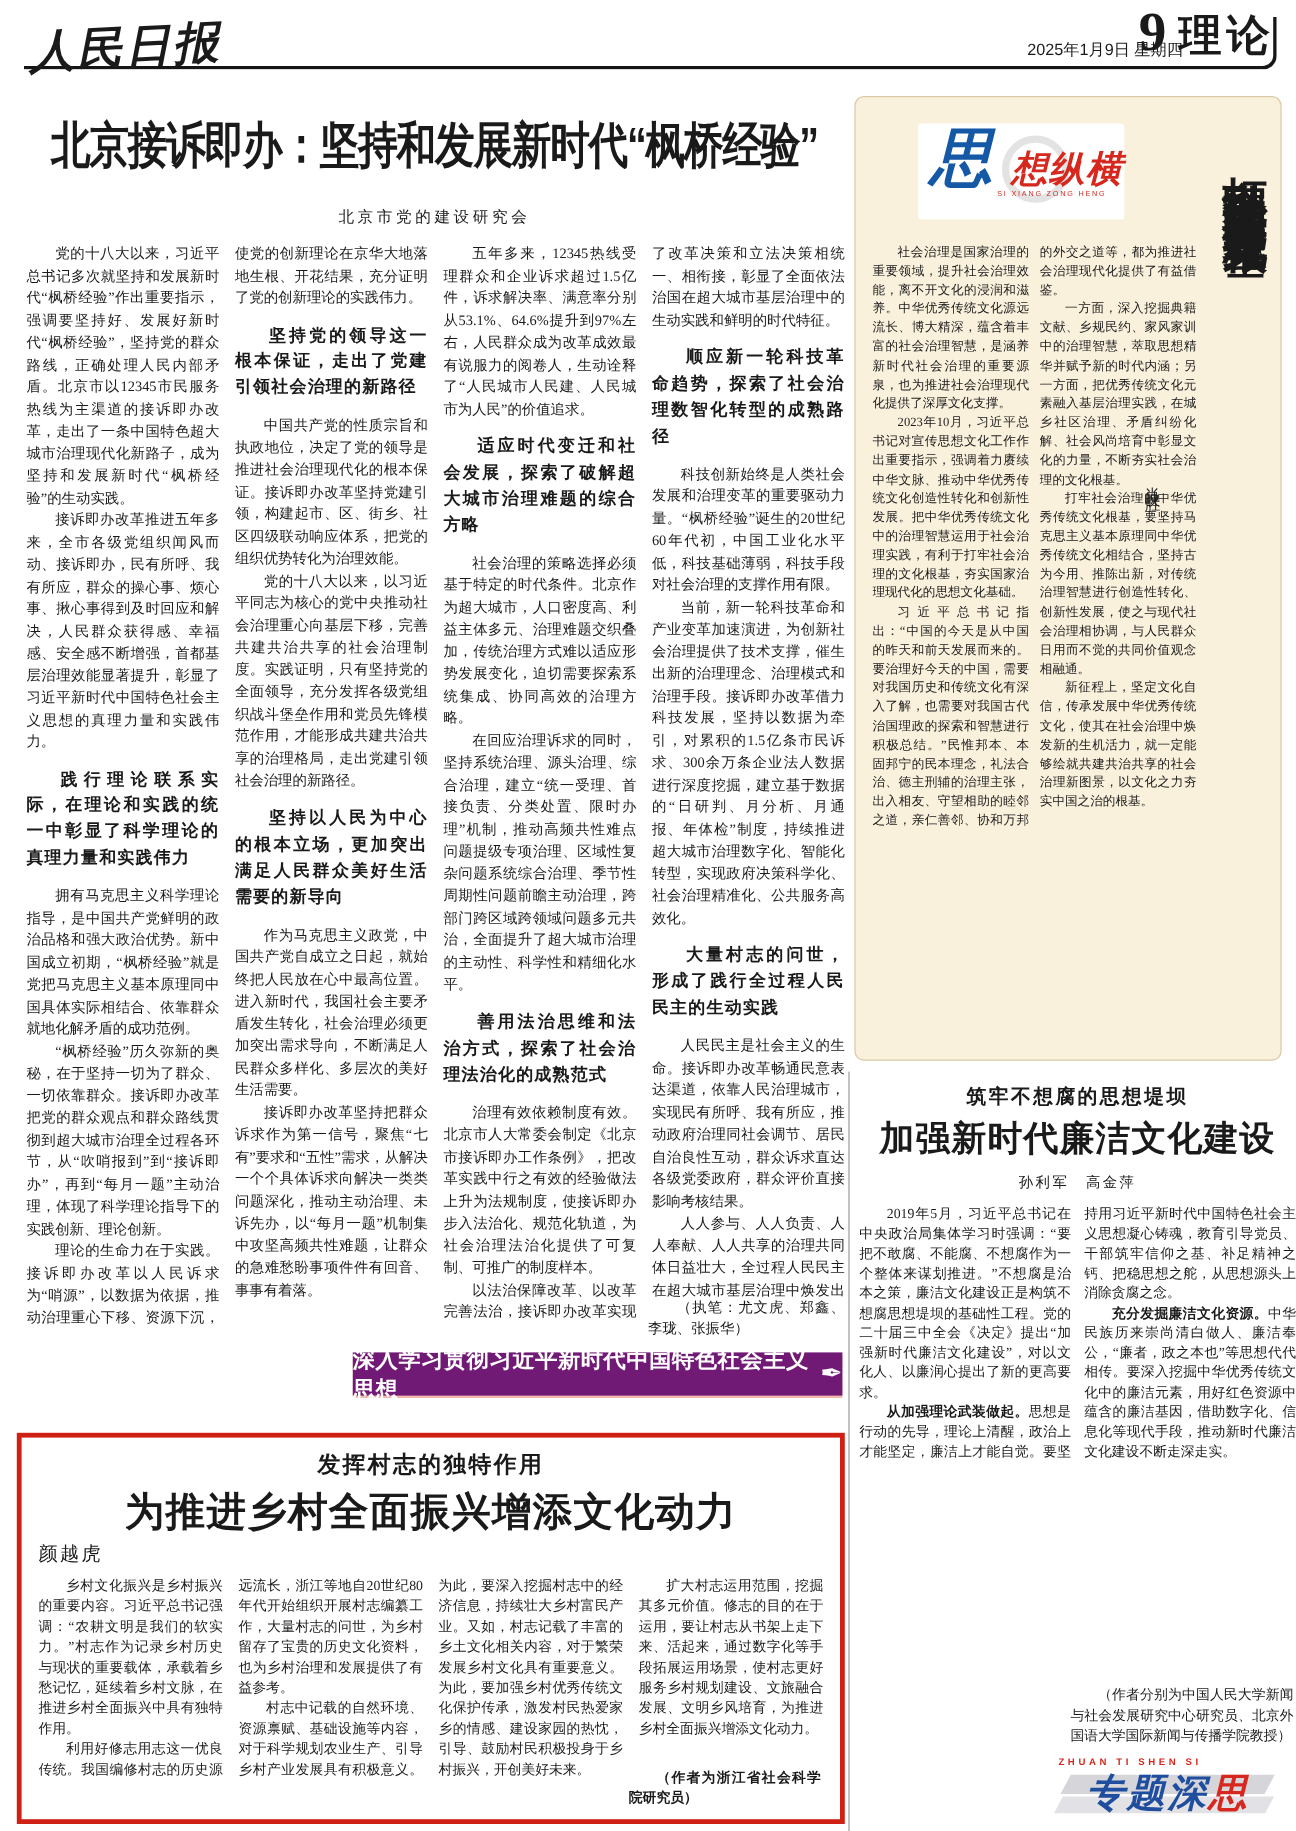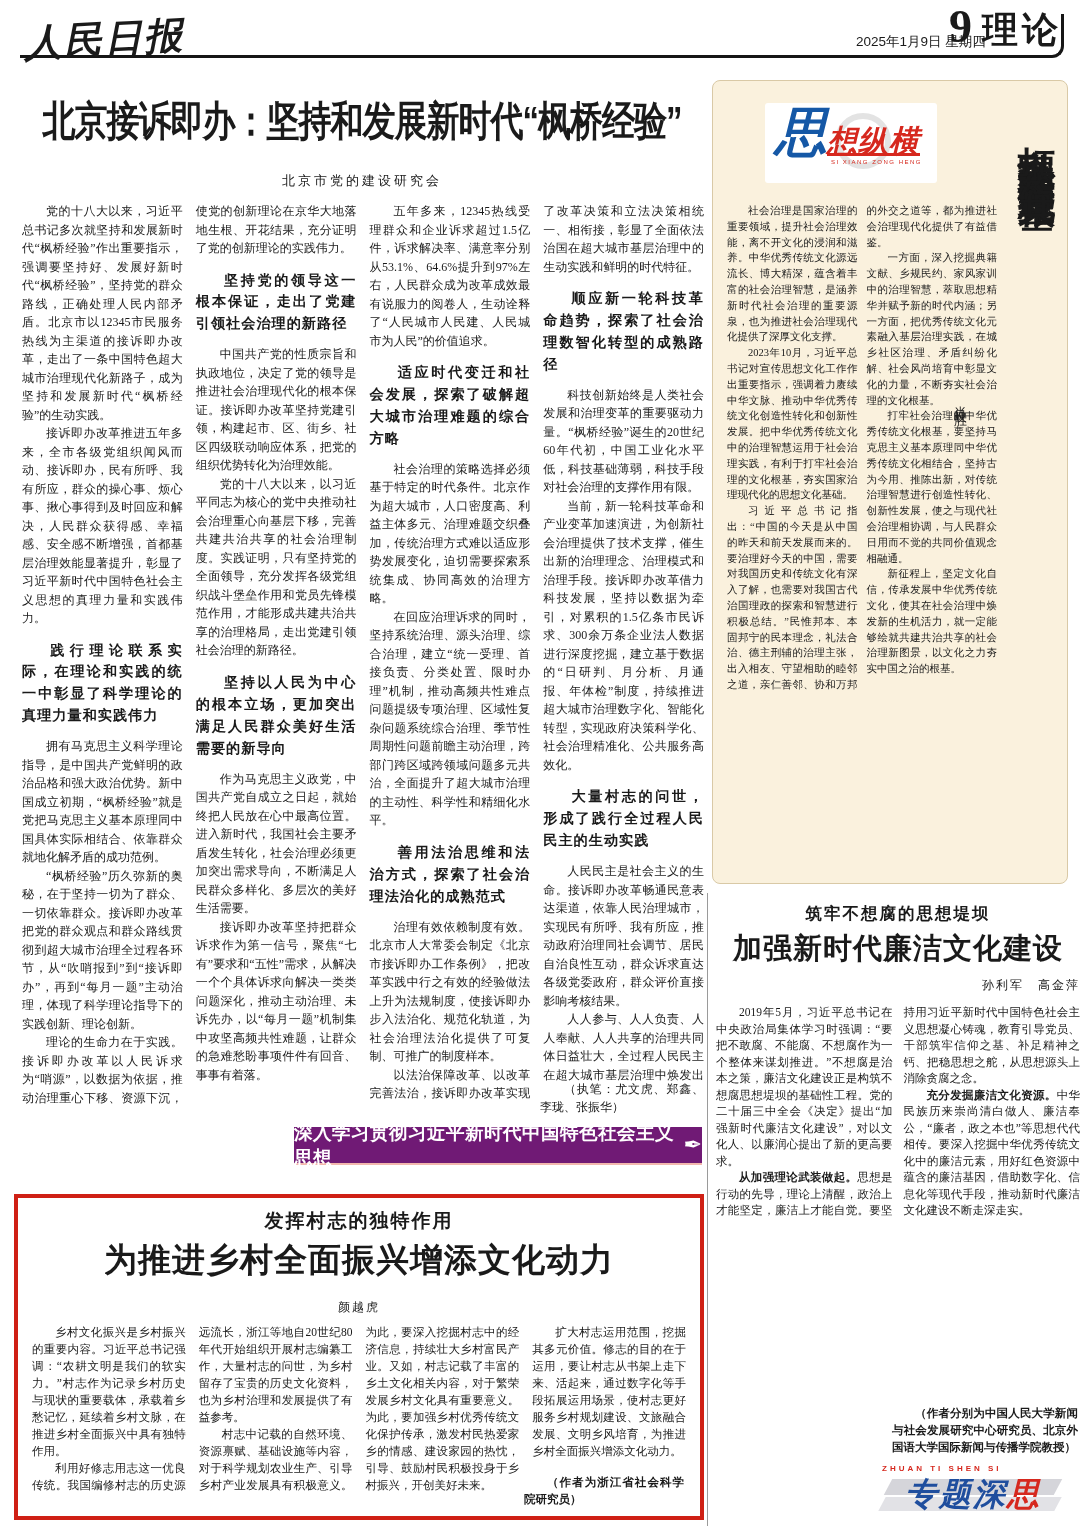--- a/index.html
+++ b/index.html
@@ -44,57 +44,57 @@
           box-shadow:0 2px 0 #f3b8ae;}
   .banner-text{color:#fff;font-family:var(--sans);font-weight:900;font-size:18.5px;letter-spacing:0.5px;}
   .banner-pen{color:#fff;font-size:22px;line-height:1;transform:rotate(0deg);}
 
   
   .vbox{position:absolute;left:14px;top:1194px;width:690px;height:326px;
         border:4px solid #cf2015;background:#fff;padding:10px 14px 8px;}
   .v-kicker{text-align:center;font-family:var(--sans);font-weight:bold;font-size:19px;letter-spacing:2px;}
   .v-headline{text-align:center;font-family:var(--serif);font-weight:900;font-size:33px;
               letter-spacing:1px;margin-top:4px;}
-  .v-byline{text-align:center;font-size:12px;letter-spacing:2px;margin-top:16px;}
+  .v-byline{text-align:left;font-size:16px;letter-spacing:2px;margin-top:2px;}
   .v-body{margin-top:8px;height:176px;column-count:4;column-gap:13px;
           font-size:11.5px;line-height:17px;overflow:hidden;}
   .v-note{position:absolute;right:16px;bottom:8px;width:160px;font-family:var(--sans);
           font-weight:bold;font-size:11.5px;line-height:17px;text-align:justify;text-indent:2em;}
 
   
   .sxbox{position:absolute;left:712px;top:80px;width:356px;height:804px;background:#faf1dd;
          border:1px solid #d9c9a6;border-radius:8px;}
   .sx-logo{position:absolute;left:52px;top:22px;width:172px;height:80px;background:#fff;
            border-radius:3px;}
   .sx-si{position:absolute;left:10px;top:4px;font-family:var(--serif);font-style:italic;
          font-weight:900;font-size:52px;color:#1558a6;line-height:1;}
   .sx-circle{position:absolute;left:70px;top:10px;width:56px;height:56px;border-radius:50%;
              border:6px solid #dcdcdc;opacity:.8;}
-  .sx-rest{position:absolute;left:62px;top:18px;font-family:var(--sans);font-style:italic;
-           font-weight:900;font-size:30px;color:#d6281e;letter-spacing:1px;text-decoration:underline;}
+  .sx-rest{position:absolute;left:78px;top:18px;font-family:var(--sans);font-style:italic;
+           font-weight:900;font-size:30px;color:#d6281e;letter-spacing:1px;}
   .sx-cap{position:absolute;left:66px;top:56px;font-family:var(--sans);font-size:6px;
           color:#d6281e;letter-spacing:1.5px;}
   .sx-body{position:absolute;left:14px;top:122px;width:270px;height:666px;
            column-count:2;column-gap:9px;font-size:10.5px;line-height:15.8px;overflow:hidden;}
   .sx-title{position:absolute;right:12px;top:36px;height:720px;writing-mode:vertical-rl;
             font-family:var(--serif);font-weight:bold;font-size:37px;letter-spacing:3px;line-height:1;}
   .sx-author{position:absolute;left:236px;top:310px;writing-mode:vertical-rl;font-size:13px;
              letter-spacing:4px;background:#faf1dd;padding:4px 2px;}
 
   
   .right-divider{position:absolute;left:707px;top:893px;width:1px;height:633px;background:#9a9a9a;}
   .ljbox{position:absolute;left:716px;top:893px;width:364px;height:633px;padding-top:10px;}
   .lj-kicker{text-align:center;font-family:var(--sans);font-weight:bold;font-size:16.5px;letter-spacing:2px;}
   .lj-headline{text-align:center;font-family:var(--sans);font-weight:900;font-size:29px;
                letter-spacing:1px;margin-top:4px;}
-  .lj-byline{text-align:right;font-size:12px;letter-spacing:2px;margin-top:8px;}
+  .lj-byline{text-align:center;font-size:12px;letter-spacing:2px;margin-top:8px;}
   .lj-body{margin-top:10px;height:448px;column-count:2;column-gap:11px;
            font-size:11.5px;line-height:16.5px;overflow:hidden;}
   .lj-note{position:absolute;right:2px;bottom:70px;width:186px;font-family:var(--sans);
-           font-weight:bold;font-size:11.5px;line-height:17px;text-align:justify;text-indent:2em;}
+           font-weight:normal;font-size:11.5px;line-height:17px;text-align:justify;text-indent:2em;}
 
   
   .zt{position:absolute;right:16px;bottom:4px;width:182px;height:58px;}
   .zt-cap{text-align:left;font-family:var(--sans);font-weight:bold;font-size:8px;
           color:#d6281e;letter-spacing:3px;}
   .zt-strips{position:relative;margin-top:2px;height:40px;}
   .zt-strips::before{content:"";position:absolute;left:6px;top:4px;width:170px;height:16px;
           background:#d5d5da;transform:skewX(-28deg);}
   .zt-strips::after{content:"";position:absolute;left:0px;top:22px;width:176px;height:14px;
           background:#e2e2e6;transform:skewX(-28deg);}

